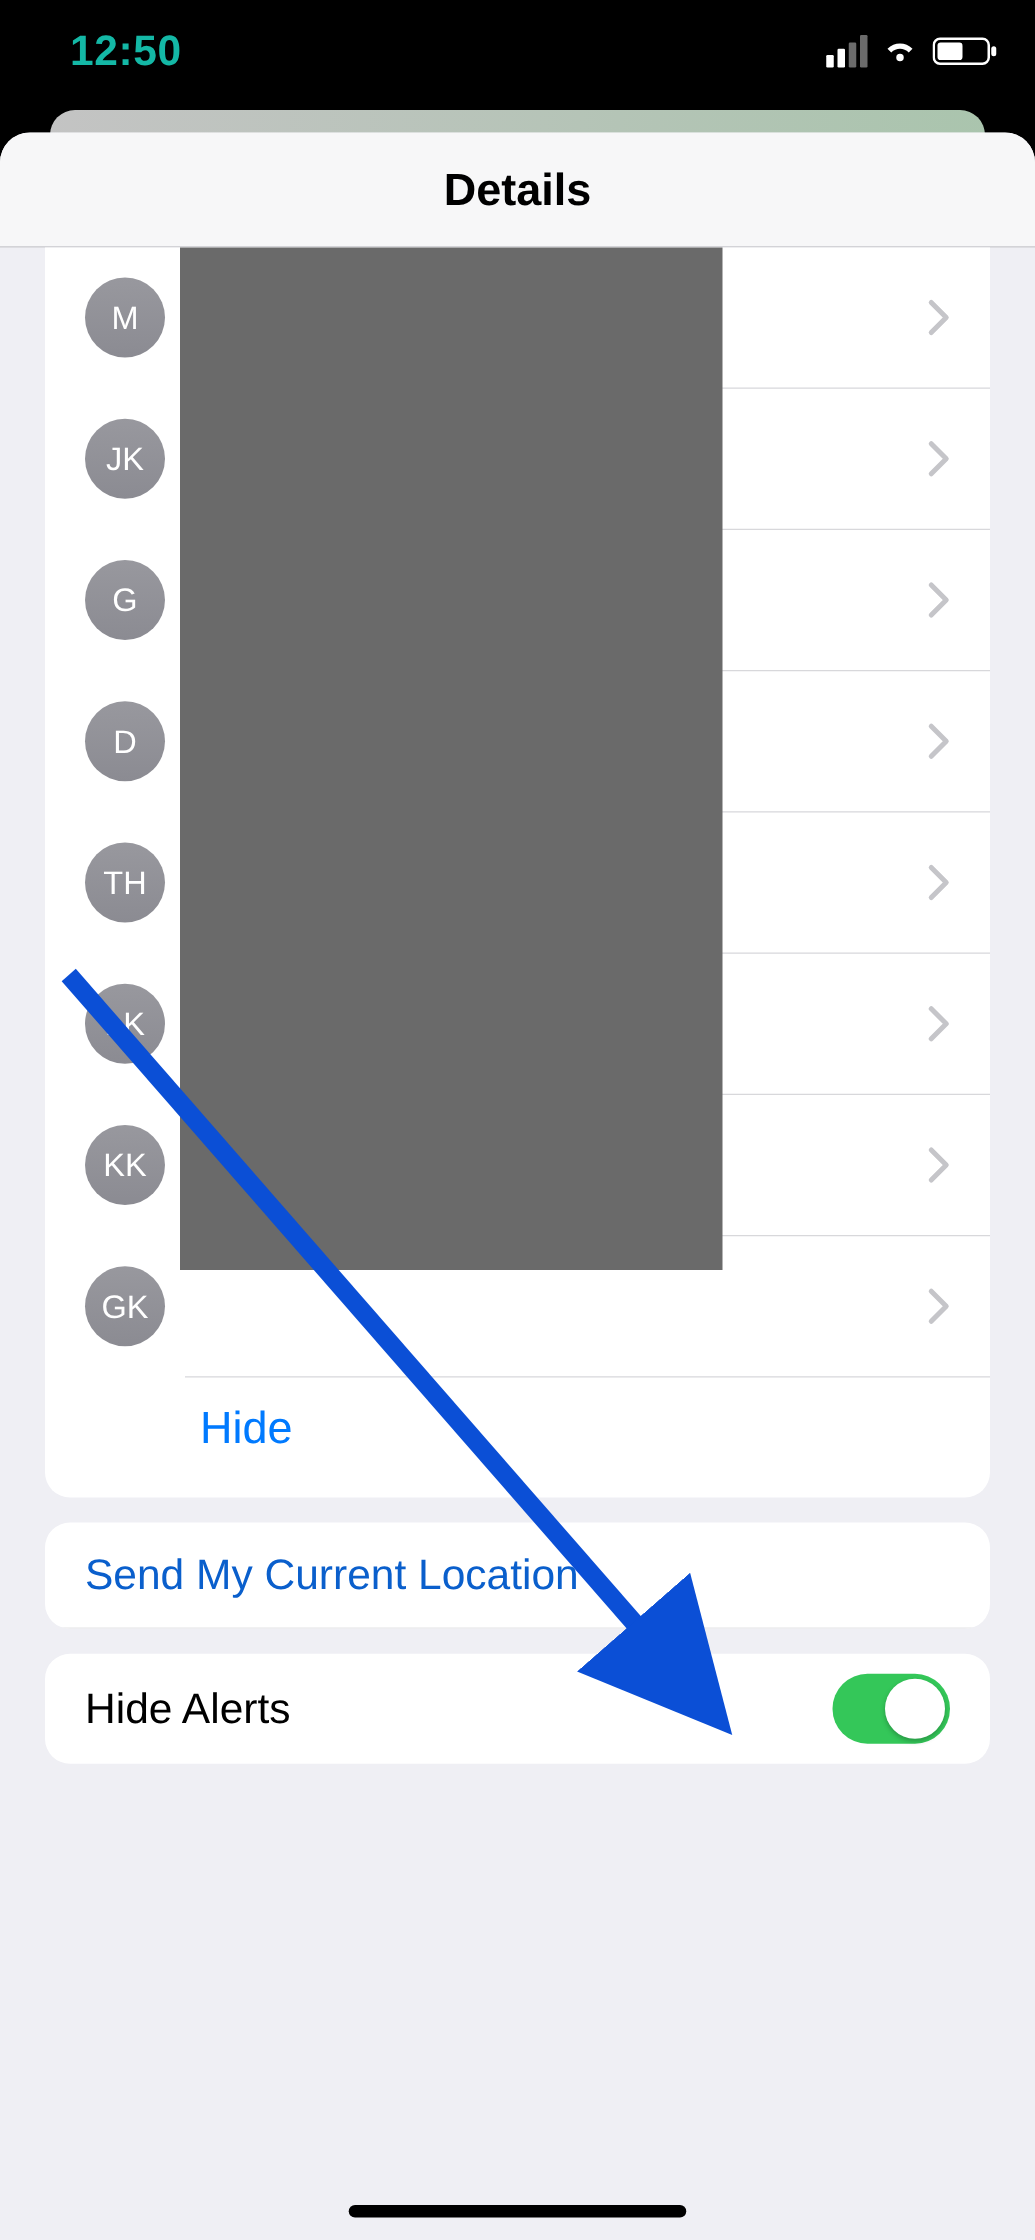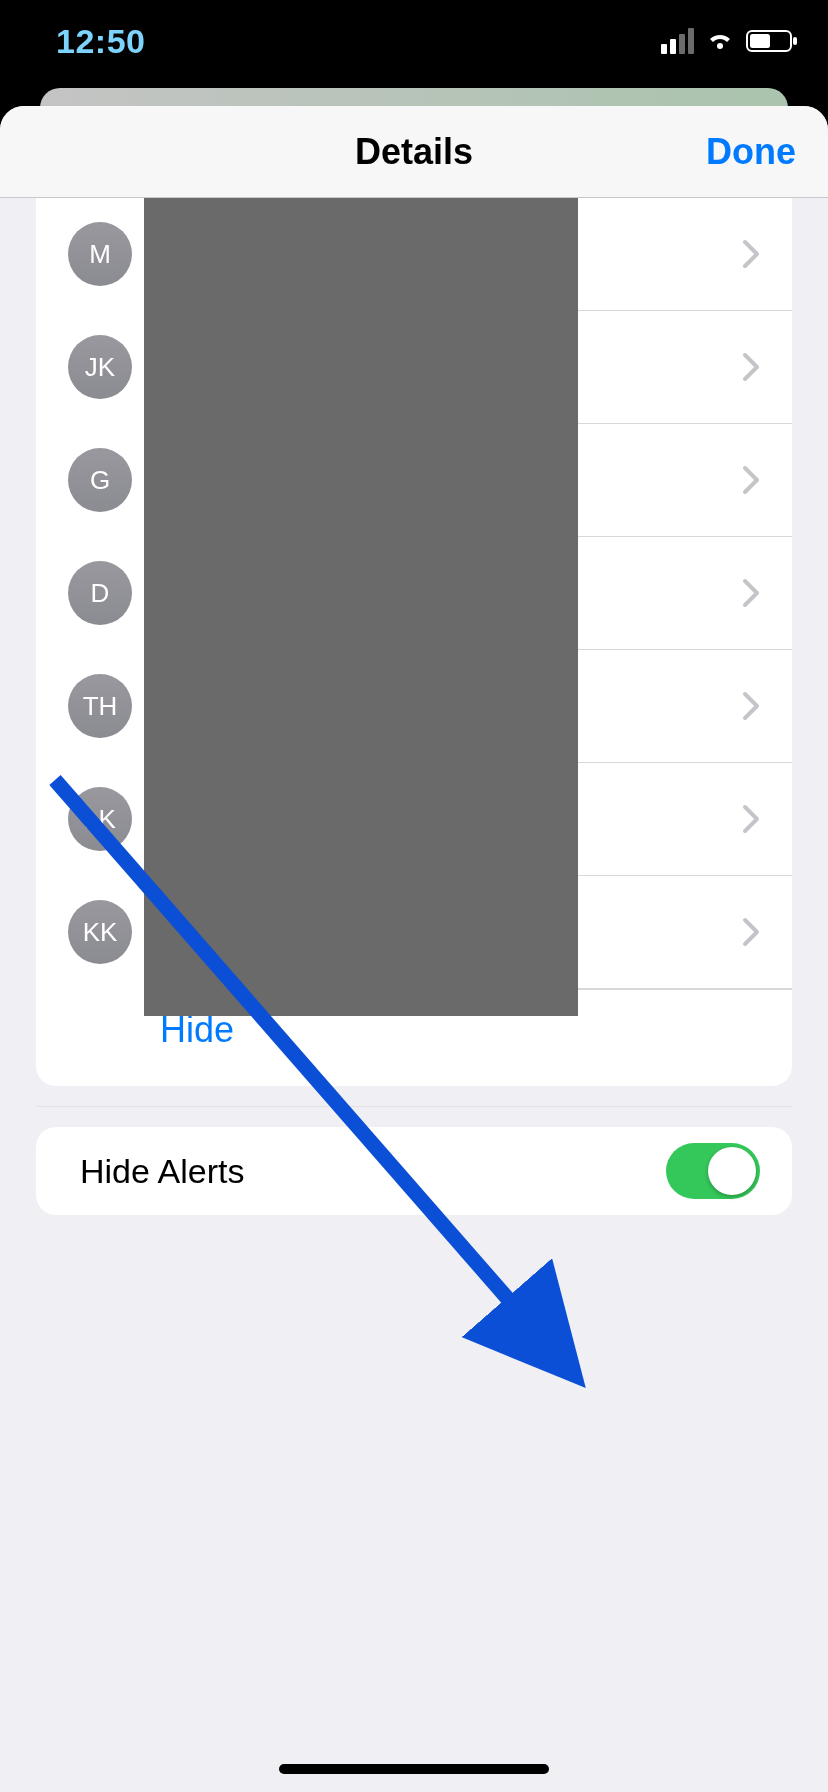--- a/index.html
+++ b/index.html
@@ -1,20 +1,20 @@
 <!DOCTYPE html>
 <html><head>
   <meta charset="utf-8">
   <style>
     * { margin:0; padding:0; box-sizing:border-box; -webkit-font-smoothing:antialiased; }
     html,body { width:828px; height:1792px; background:#000; font-family:-apple-system,"SF Pro Text","Helvetica Neue",Arial,sans-serif; overflow:hidden; }
 
     .screen { position:relative; width:828px; height:1792px; background:#000; }
 
-    .status-bar { position:relative; height:88px; color:#7dd3fc; }
+    .status-bar { position:relative; height:88px; color:#14b8a6; }
     .sb-time { position:absolute; left:56px; top:22px; font-size:34px; font-weight:600; letter-spacing:.5px; }
     .sb-right { position:absolute; right:30px; top:28px; display:flex; align-items:center; gap:10px; }
     .cell-bars { display:flex; align-items:flex-end; gap:3px; }
     .cell-bars span { width:6px; background:#fff; border-radius:1px; }
     .cell-bars span.dim { background:#6b6b6b; }
     .b1{height:10px}.b2{height:15px}.b3{height:20px}.b4{height:26px}
     .wifi-icon svg,.bat-icon svg { display:block; }
 
     .bg-peek{ position:absolute; top:88px; left:40px; right:40px; height:30px; border-top-left-radius:20px; border-top-right-radius:20px; background:linear-gradient(90deg,#e6e6e6 0%,#c8e7cc 100%); opacity:.85;}
 
@@ -34,21 +34,21 @@
 
     .avatar { width:64px; height:64px; border-radius:50%; background:linear-gradient(180deg,#98989e,#8b8b92); color:#fff; display:flex; align-items:center; justify-content:center; font-size:26px; font-weight:500; margin-right:22px; flex:0 0 auto; }
     .row .disclosure { margin-left:auto; color:#c5c5c9; }
     .disclosure svg { display:block; }
 
     .hide-row { height:96px; padding:0 32px 17px 124px; display:flex; align-items:center; font-size:36px; color:#007aff; }
 
     .action-row { height:84px; display:flex; align-items:center; padding:0 32px; font-size:34px; color:#0a5fcc; }
     .action-sep { border-top:1px solid #e3e3e6; }
 
-    .hide-alerts-row { height:88px; display:flex; align-items:center; padding:0 32px; font-size:34px; color:#000;margin-left:12px; }
+    .hide-alerts-row { height:88px; display:flex; align-items:center; padding:0 32px; font-size:34px; color:#000; }
     .switch { margin-left:auto; width:94px; height:56px; border-radius:28px; background:#34c759; position:relative; }
     .switch .knob { position:absolute; right:4px; top:4px; width:48px; height:48px; border-radius:50%; background:#fff; box-shadow:0 2px 4px rgba(0,0,0,.25); }
 
     .redaction { position:absolute; left:144px; top:0; width:434px; height:818px; background:#6a6a6a; z-index:5; }
 
     .arrow-overlay { position:absolute; left:0; top:0; width:828px; height:1792px; pointer-events:none; z-index:10; }
 
     .home-indicator { position:absolute; bottom:18px; left:50%; transform:translateX(-50%); width:270px; height:10px; border-radius:6px; background:#000; }
   </style>
 </head>
@@ -79,21 +79,20 @@
       </div>
     </div>
   </div>
 
   <div class="bg-peek"></div>
 
   <div class="sheet">
 
     <div class="nav">
       <div class="nav-title">Details</div>
-      <div class="nav-done">Done</div>
     </div>
 
     <div class="content" style="position:relative;">
 
       <div class="redaction"></div>
 
       <div class="group first">
 
         <div class="row">
           <div class="avatar">M</div>
@@ -151,25 +150,34 @@
         <div class="sep"></div>
         <div class="row">
           <div class="avatar">KK</div>
           <div class="disclosure">
               <svg width="18" height="30" viewBox="0 0 18 30">
                 <path d="M3 3l12 12L3 27" fill="none" stroke="currentColor" stroke-width="4" stroke-linecap="round" stroke-linejoin="round"></path>
               </svg>
             </div>
         </div>
         <div class="sep"></div>
+        <div class="row">
+          <div class="avatar">GK</div>
+          <div class="disclosure">
+              <svg width="18" height="30" viewBox="0 0 18 30">
+                <path d="M3 3l12 12L3 27" fill="none" stroke="currentColor" stroke-width="4" stroke-linecap="round" stroke-linejoin="round"></path>
+              </svg>
+            </div>
+        </div>
         <div class="sep"></div>
         <div class="hide-row">Hide</div>
       </div>
 
       <div class="group">
+        <div class="action-row">Send My Current Location</div>
         <div class="action-sep"></div>
       </div>
 
       <div class="group">
         <div class="hide-alerts-row">
           <span>Hide Alerts</span>
           <div class="switch">
             <div class="knob"></div>
           </div>
         </div>

